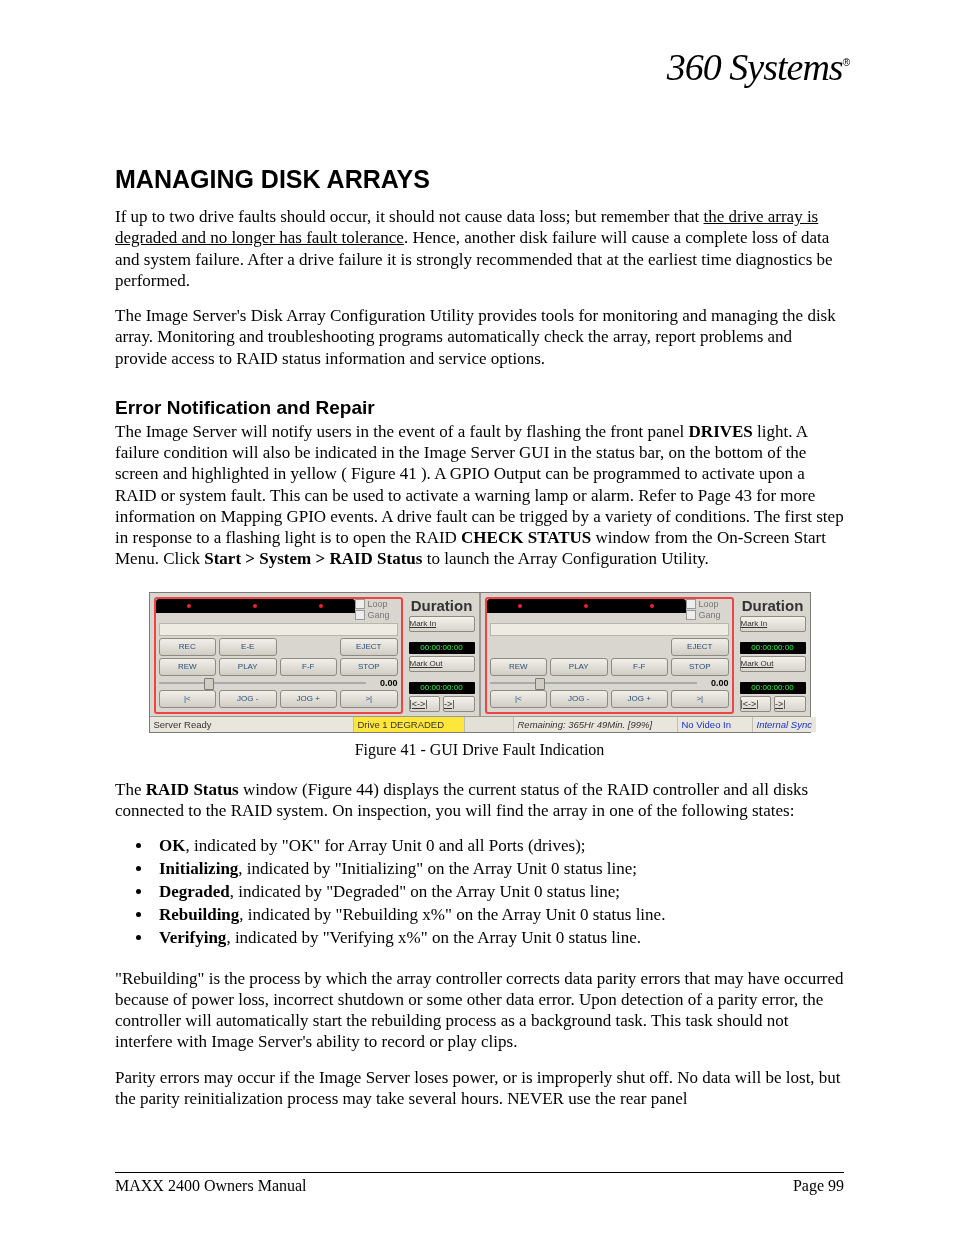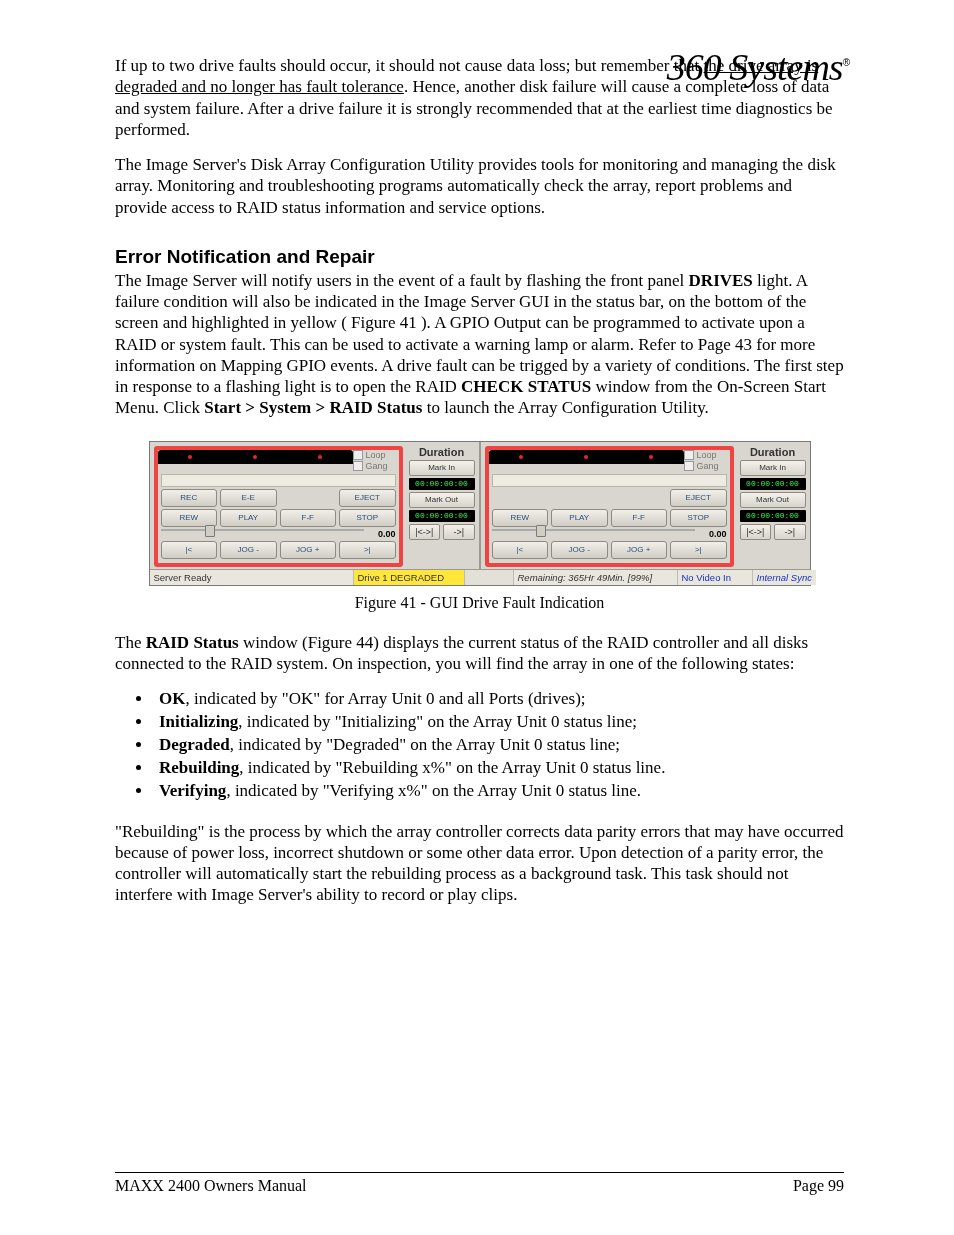--- a/index.html
+++ b/index.html
@@ -89,21 +89,21 @@
     padding: 4px 4px 2px 4px;
     border-right: 2px solid #9a9a93;
   }
   .panel:last-child { border-right: none; }
   .panel-main {
     display: flex;
     gap: 6px;
   }
   .transport {
     flex: 1;
-    border: 4px solid #ef4444;
+    border: 2px solid #ef4444;
     border-radius: 3px;
     padding-bottom: 2px;
   }
   .black-strip {
     background: #000;
     height: 14px;
     display: flex;
     align-items: center;
     justify-content: space-around;
     border-top-left-radius: 3px;
@@ -136,49 +136,51 @@
     text-align: center;
     font-size: 8px;
     border: 1px solid #8c8a82;
     background: linear-gradient(#f1efe8, #cfcdc4);
     border-radius: 3px;
     color: #2a4c7a;
   }
   .g-btn.spacer { visibility: hidden; }
   .slider-row {
     display: flex;
+    align-items: center;
     margin: 2px 3px;
     gap: 4px;
   }
   .slider-track {
     flex: 1;
     height: 2px;
     background: #aaa;
     position: relative;
   }
   .slider-thumb {
     position: absolute; left: 22%; top: -4px;
     width: 8px; height: 10px; background: #cfcdc4; border: 1px solid #7a7a7a; border-radius: 1px;
   }
   .slider-val { font-weight: bold; font-size: 9px; width: 28px; text-align: right; color:#000;}
   .side-col {
     width: 66px;
     display: flex;
     flex-direction: column;
     gap: 2px;
   }
-  .side-label { text-align:center; font-weight:bold; font-size:11px; }
+  .side-label { text-align:center; font-weight:bold; font-size:15px; }
   .side-btn {
-    height: 14px; line-height: 14px; text-align: center; font-size: 8px;
-    border: 1px solid #8c8a82; background: linear-gradient(#f3f1ea,#d6d4cb); border-radius: 2px;
+    height: 14px; line-height: 14px; text-align: left; font-size: 8px;
+    border: 1px solid #8c8a82; background: linear-gradient(#f3f1ea,#d6d4cb); border-radius: 2px; text-decoration: underline;
   }
   .lcd {
     height: 12px; line-height: 12px; text-align: center;
-    background: #000; color: #2bff4a; font-family: Liberation Mono, monospace; font-size: 8px;
+    background: #000; color: #2bff4a; font-family: Liberation Sans, sans-serif; font-size: 8px;
     border-radius: 1px;
+    margin-top: 8px;
   }
   .pair { display:flex; gap:3px; }
   .pair .side-btn { flex:1; font-size:9px; }
   .status-row {
     display: flex;
     font-size: 9.5px;
     border-top: 1px solid #9a9a93;
   }
   .status-cell {
     padding: 2px 4px;
@@ -194,20 +196,21 @@
   .status-cell.gap { flex: 0 0 40px; background:#e3e0d7;}
   .status-cell.rem { flex: 0 0 155px; font-style: italic; }
   .status-cell.novi { flex: 0 0 66px; }
 </style>
 </head>
 <body>
 
 <div class="page">
   <div class="logo"><span>360 Systems</span><sup>®</sup></div>
 
+  <h1>MANAGING DISK ARRAYS</h1>
 
   <p>
     <span>If up to two drive faults should occur, it should not cause data loss; but remember that </span><span class="u">the drive array is degraded and no longer has fault tolerance</span><span>.  Hence, another disk failure will cause a complete loss of data and system failure.  After a drive failure it is strongly recommended that at the earliest time diagnostics be performed.</span>
   </p>
 
   <p>The Image Server's Disk Array Configuration Utility provides tools for monitoring and managing the disk array.  Monitoring and troubleshooting programs automatically check the array, report problems and provide access to RAID status information and service options.</p>
 
   <div class="subhead">Error Notification and Repair</div>
   <p class="after-sub">
     <span>The Image Server will notify users in the event of a fault by flashing the front panel </span><span class="b">DRIVES</span><span> light. A failure condition will also be indicated in the Image Server GUI in the status bar, on the bottom of the screen and highlighted in yellow ( Figure 41 ).  A GPIO Output can be programmed to activate upon a RAID or system fault. This can be used to activate a warning lamp or alarm. Refer to Page 43 for more information on Mapping GPIO events. A drive fault can be trigged by a variety of conditions.  The first step in response to a flashing light is to open the RAID </span><span class="b">CHECK STATUS</span><span> window from the On-Screen Start Menu.  Click </span><span class="b">Start  &gt;  System  &gt;  RAID Status</span><span> to launch the Array Configuration Utility.</span>
@@ -358,18 +361,19 @@
 
   <ul>
     <li><span class="b">OK</span><span>, indicated by "OK" for Array Unit 0 and all Ports (drives);</span></li>
     <li><span class="b">Initializing</span><span>, indicated by "Initializing" on the Array Unit 0 status line;</span></li>
     <li><span class="b">Degraded</span><span>, indicated by "Degraded" on the Array Unit 0 status line;</span></li>
     <li><span class="b">Rebuilding</span><span>, indicated by "Rebuilding x%" on the Array Unit 0 status line.</span></li>
     <li><span class="b">Verifying</span><span>, indicated by "Verifying x%" on the Array Unit 0 status line.</span></li>
   </ul>
 
   <p>"Rebuilding" is the process by which the array controller corrects data parity errors that may have occurred because of power loss, incorrect shutdown or some other data error.  Upon detection of a parity error, the controller will automatically start the rebuilding process as a background task.  This task should not interfere with Image Server's ability to record or play clips.</p>
+  <p>Parity errors may occur if the Image Server loses power, or is improperly shut off.  No data will be lost, but the parity reinitialization process may take several hours.  NEVER use the rear panel</p>
 
   <div class="footer">
     <span>MAXX 2400 Owners Manual</span>
     <span>Page 99</span>
   </div>
 </div>
 
 </body></html>

